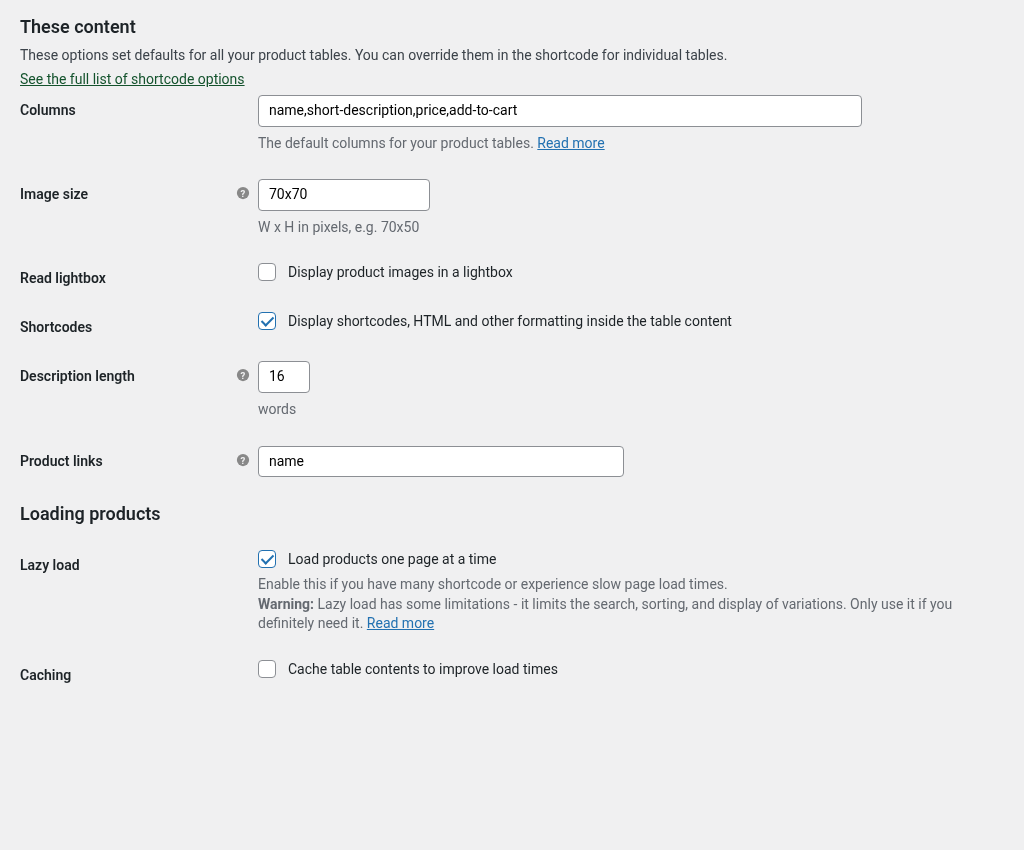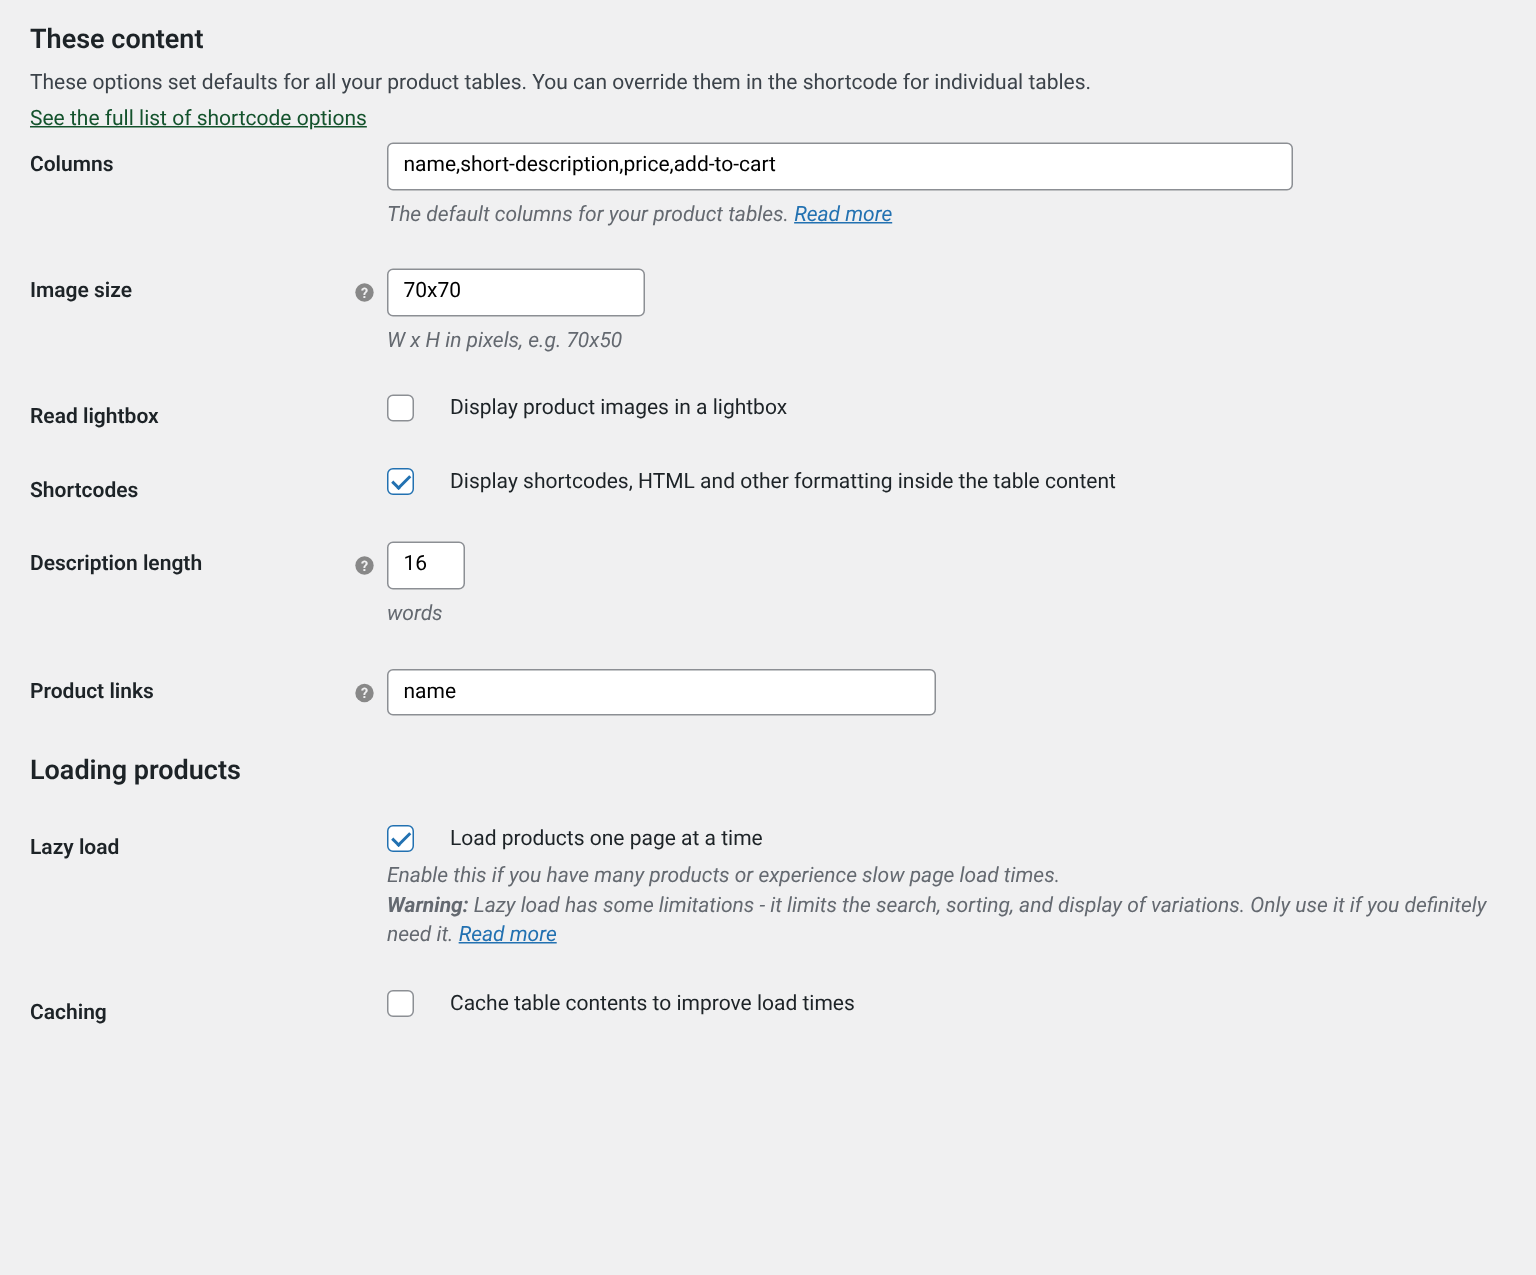--- a/index.html
+++ b/index.html
@@ -40,21 +40,21 @@
     }
     .form-row .label-col {
       width: 238px;
       padding-top: 7px;
       font-weight: 600;
       font-size: 14px;
       color: #1d2327;
       flex-shrink: 0;
       position: relative;
       display: flex;
-      align-items: flex-end;
+      align-items: flex-start;
     }
     .help-icon {
       display: inline-flex;
       align-items: center;
       justify-content: center;
       margin-left: auto;
       margin-right: 8px;
       color: #888;
       cursor: help;
     }
@@ -81,34 +81,33 @@
     .input-med {
       width: 172px;
     }
     .input-small {
       width: 52px;
     }
     .input-links {
       width: 366px;
     }
     .desc {
-      font-style: italic;
       font-size: 14px;
       color: #646970;
       margin-top: 7px;
       line-height: 1.4;
     }
     .desc a {
       color: #2271b1;
       text-decoration: underline;
     }
     .checkbox-wrap {
       display: flex;
       align-items: center;
-      gap: 24px;
+      gap: 12px;
     }
     input[type="checkbox"] {
       appearance: none;
       width: 18px;
       height: 18px;
       border: 1px solid #8c8f94;
       border-radius: 4px;
       background: #fff;
       cursor: pointer;
       position: relative;
@@ -241,21 +240,21 @@
 <div class="form-row">
   <div class="label-col">
     <span>Lazy load</span>
   </div>
   <div class="field-col">
     <div class="checkbox-wrap">
       <input type="checkbox" checked="" style="">
       <span class="checkbox-label">Load products one page at a time</span>
     </div>
     <div class="desc">
-      <span>Enable this if you have many products or experience slow page load times.</span><br>
+      <span>Enable this if you have many shortcode or experience slow page load times.</span><br>
       <strong>Warning:</strong><span> Lazy load has some limitations - it limits the search, sorting, and display of variations. Only use it if you definitely need it. </span><a href="#">Read more</a>
     </div>
   </div>
 </div>
 
 
 <div class="form-row">
   <div class="label-col">
     <span>Caching</span>
   </div>

